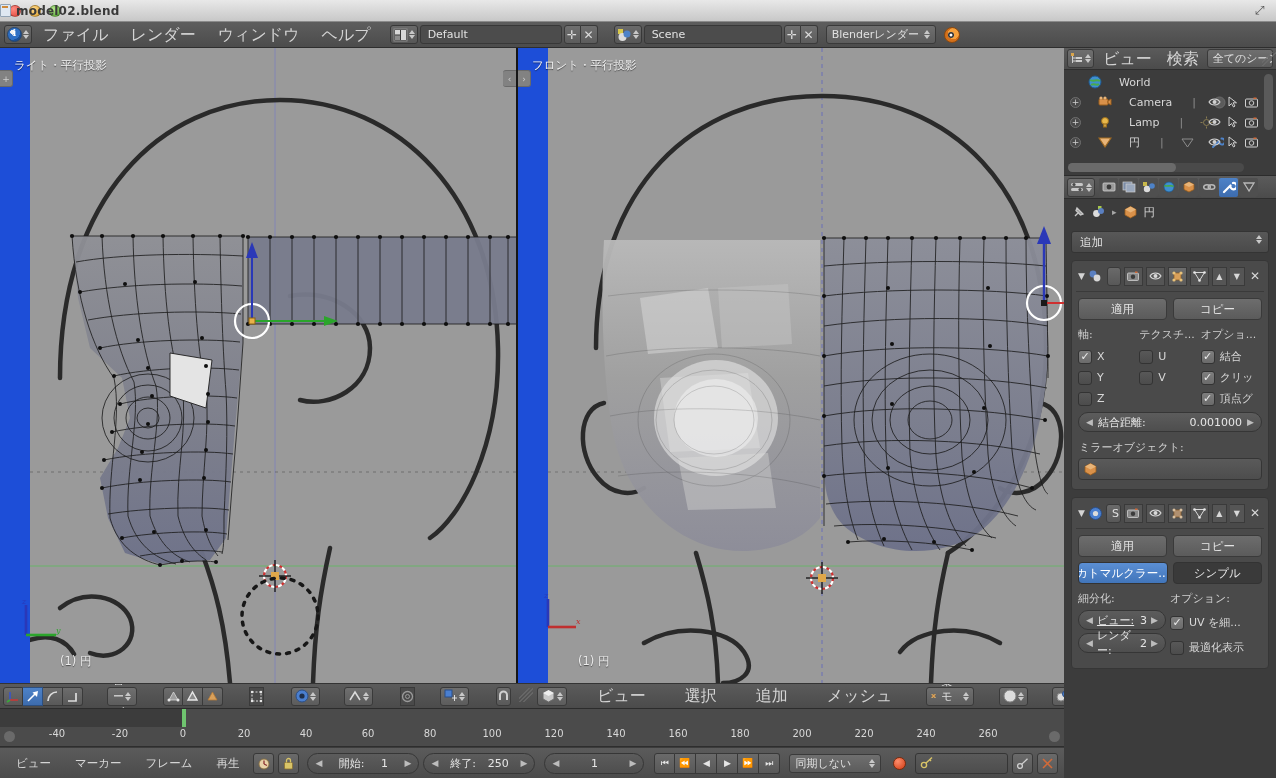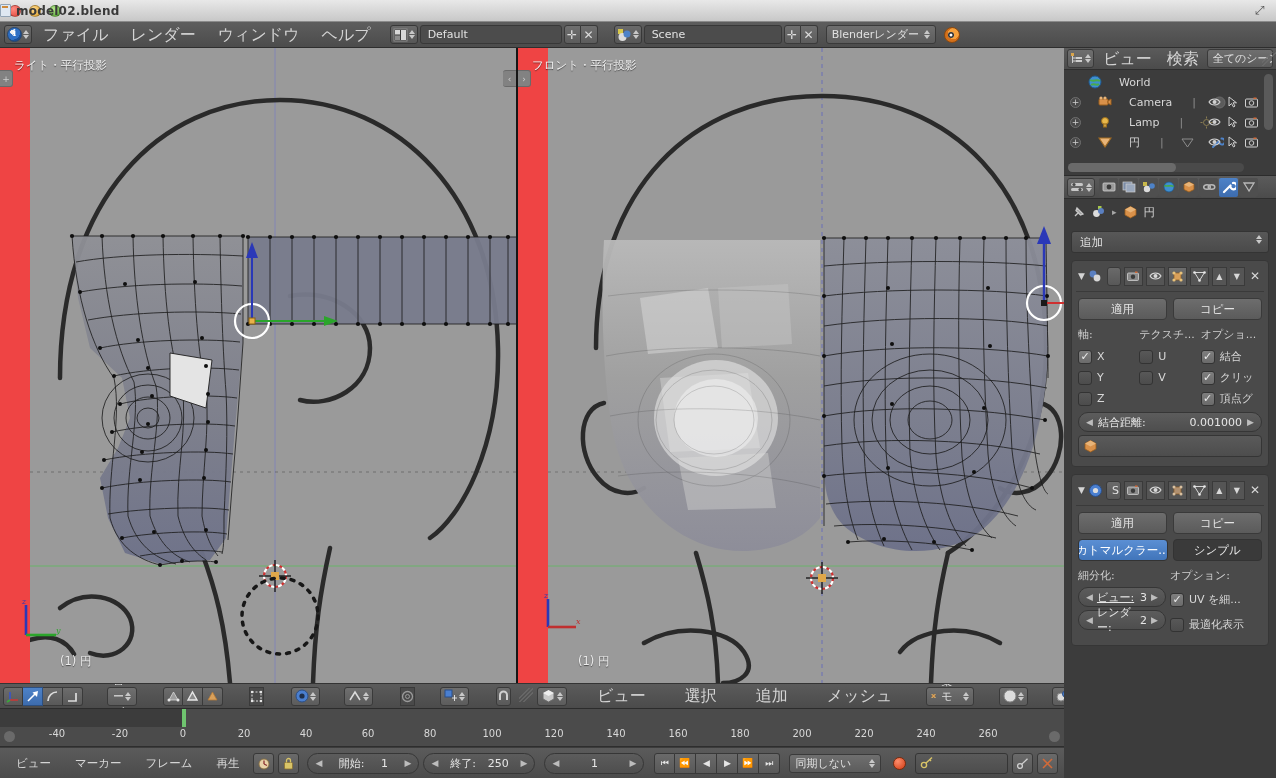--- a/index.html
+++ b/index.html
@@ -71,21 +71,21 @@
   }
   .statusline{ color:#d6d6d6; font-size:11px; margin-left:10px; white-space:nowrap; }
   .blender-mark{
     width:16px;height:16px;border-radius:50%;
     background: radial-gradient(circle at 60% 40%, #f5a03c 0 45%, #d4701a 47% 100%);
     border:1px solid #8c4a10; position:relative; margin-left:8px;
   }
   .blender-mark:after{content:"";position:absolute;left:3px;top:4px;width:6px;height:6px;border-radius:50%;background:#ffffff;box-shadow:inset 0 0 0 1.5px #2a2a2a;}
 
   
-  .viewport{ position:absolute; background:#ef4444; overflow:hidden;padding-left:30px; }
+  .viewport{ position:absolute; background:#1d4ed8; overflow:hidden;padding-left:30px; }
   #vp-left  { left:0;   top:48px; width:516px; height:635px; }
   #vp-right { left:518px; top:48px; width:546px; height:635px; }
   .vp-sep{ position:absolute; top:48px; width:2px; height:635px; background:#161616; }
 
   .vp-label{ position:absolute; left:14px; top:10px; color:#f0f0f0; font-size:11.5px; text-shadow:0 1px 1px rgba(0,0,0,.55); }
   .vp-objname{ position:absolute; left:60px; bottom:14px; color:#ededed; font-size:11.5px; text-shadow:0 1px 1px rgba(0,0,0,.5); }
   .vp-arrow{ position:absolute; left:0; top:22px; width:13px;height:17px; background:#828282; border:1px solid #6a6a6a; border-left:none; border-radius:0 3px 3px 0; color:#cfcfcf; font-size:9px; text-align:center; line-height:16px;}
   .vp-arrow.r{ left:auto; right:0; border-radius:3px 0 0 3px; border-right:none;}
 
   .gizmo{ position:absolute; width:46px;height:46px; }
@@ -1156,20 +1156,21 @@
           </div>
         </div>
 
         <div class="numfield">
           <span class="ar">◀</span>
           <span class="nm" style="padding-left:5px;">結合距離:</span>
           <span class="vl">0.001000</span>
           <span class="ar" style="padding-left:5px;">▶</span>
         </div>
 
+        <div class="sub-lbl">ミラーオブジェクト:</div>
         <div class="objfield">
           <svg width="15" height="15" viewBox="0 0 15 15">
             <polygon points="7.5,1.5 13,4.5 13,10 7.5,13 2,10 2,4.5" fill="#d9914a" stroke="#9b5e1c" stroke-width="0.8"></polygon>
             <polygon points="7.5,1.5 13,4.5 7.5,7.5 2,4.5" fill="#e8b478"></polygon>
           </svg>
           <span></span>
         </div>
         <div style="height:5px;"></div>
       </div>
 

